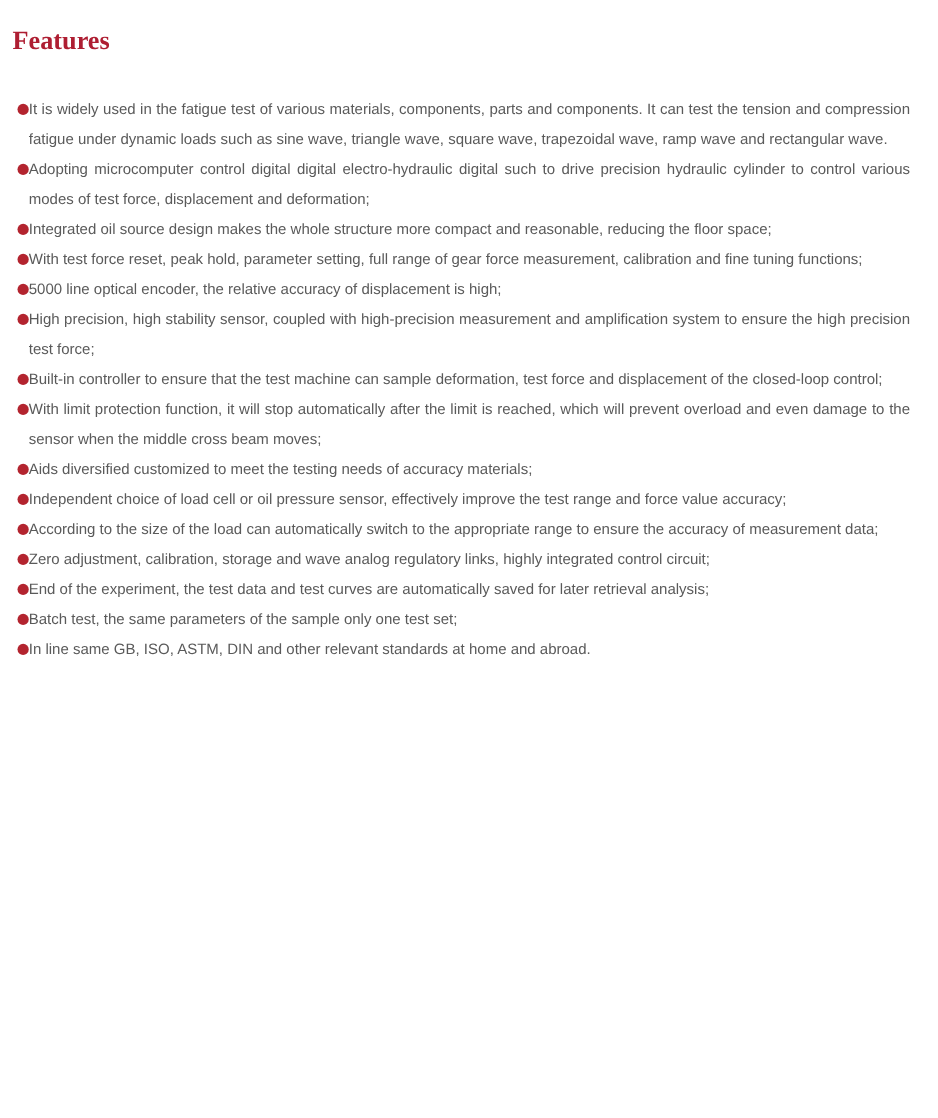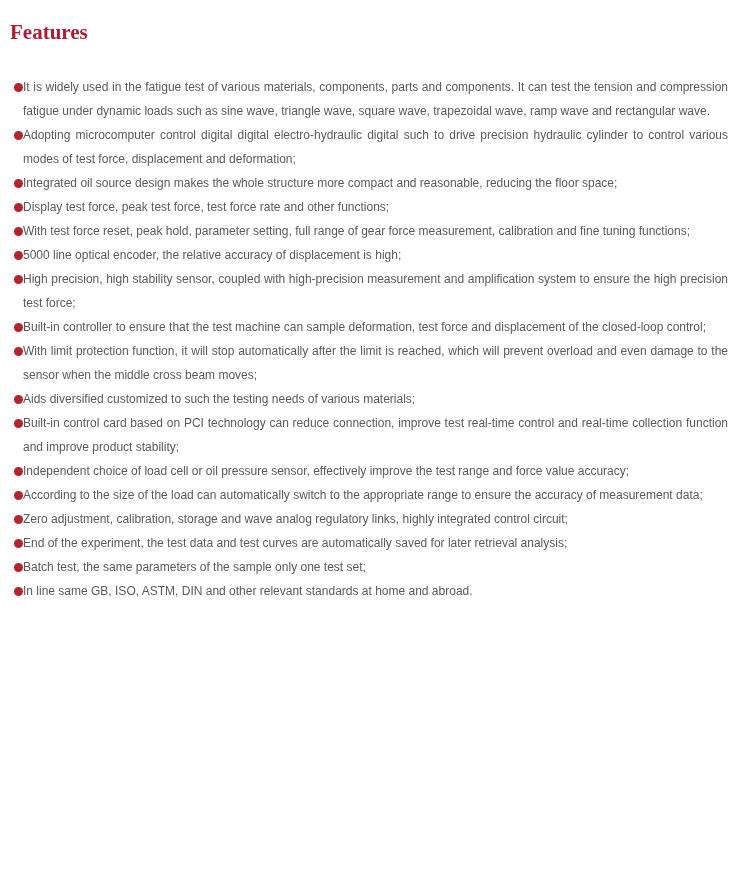--- a/index.html
+++ b/index.html
@@ -75,49 +75,41 @@
       <li class="feature-item">
         <span class="bullet"></span>
         <span class="feature-text">Adopting microcomputer control digital digital electro-hydraulic digital such to drive precision hydraulic cylinder to control various modes of test force, displacement and deformation;</span>
       </li>
       <li class="feature-item">
         <span class="bullet"></span>
         <span class="feature-text">Integrated oil source design makes the whole structure more compact and reasonable, reducing the floor space;</span>
       </li>
       <li class="feature-item">
         <span class="bullet"></span>
-        <span class="feature-text">Display test force, peak test force, test force rate and other functions;</span>
-      </li>
-      <li class="feature-item">
-        <span class="bullet"></span>
         <span class="feature-text">With test force reset, peak hold, parameter setting, full range of gear force measurement, calibration and fine tuning functions;</span>
       </li>
       <li class="feature-item">
         <span class="bullet"></span>
         <span class="feature-text">5000 line optical encoder, the relative accuracy of displacement is high;</span>
       </li>
       <li class="feature-item">
         <span class="bullet"></span>
         <span class="feature-text">High precision, high stability sensor, coupled with high-precision measurement and amplification system to ensure the high precision test force;</span>
       </li>
       <li class="feature-item">
         <span class="bullet"></span>
         <span class="feature-text">Built-in controller to ensure that the test machine can sample deformation, test force and displacement of the closed-loop control;</span>
       </li>
       <li class="feature-item">
         <span class="bullet"></span>
         <span class="feature-text">With limit protection function, it will stop automatically after the limit is reached, which will prevent overload and even damage to the sensor when the middle cross beam moves;</span>
       </li>
       <li class="feature-item">
         <span class="bullet"></span>
-        <span class="feature-text">Aids diversified customized to such the testing needs of various materials;</span>
-      </li>
-      <li class="feature-item">
-        <span class="bullet"></span>
-        <span class="feature-text">Built-in control card based on PCI technology can reduce connection, improve test real-time control and real-time collection function and improve product stability;</span>
+        <span class="feature-text">Aids diversified customized to meet the testing needs of accuracy materials;</span>
       </li>
       <li class="feature-item">
         <span class="bullet"></span>
         <span class="feature-text">Independent choice of load cell or oil pressure sensor, effectively improve the test range and force value accuracy;</span>
       </li>
       <li class="feature-item">
         <span class="bullet"></span>
         <span class="feature-text">According to the size of the load can automatically switch to the appropriate range to ensure the accuracy of measurement data;</span>
       </li>
       <li class="feature-item">

